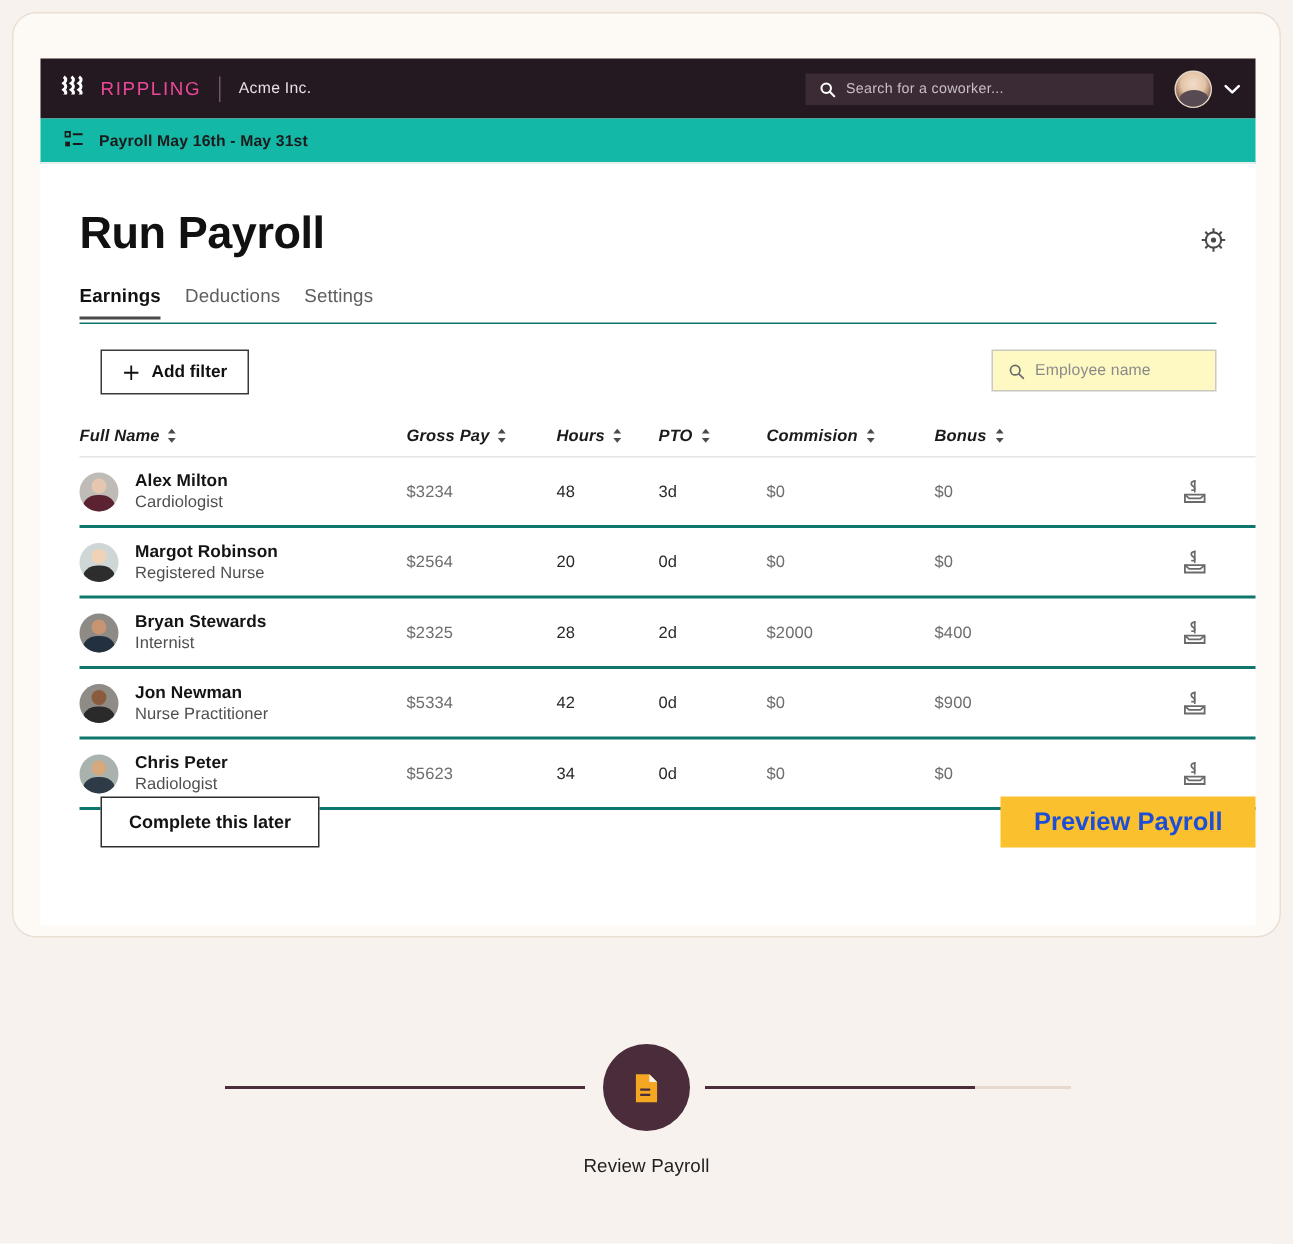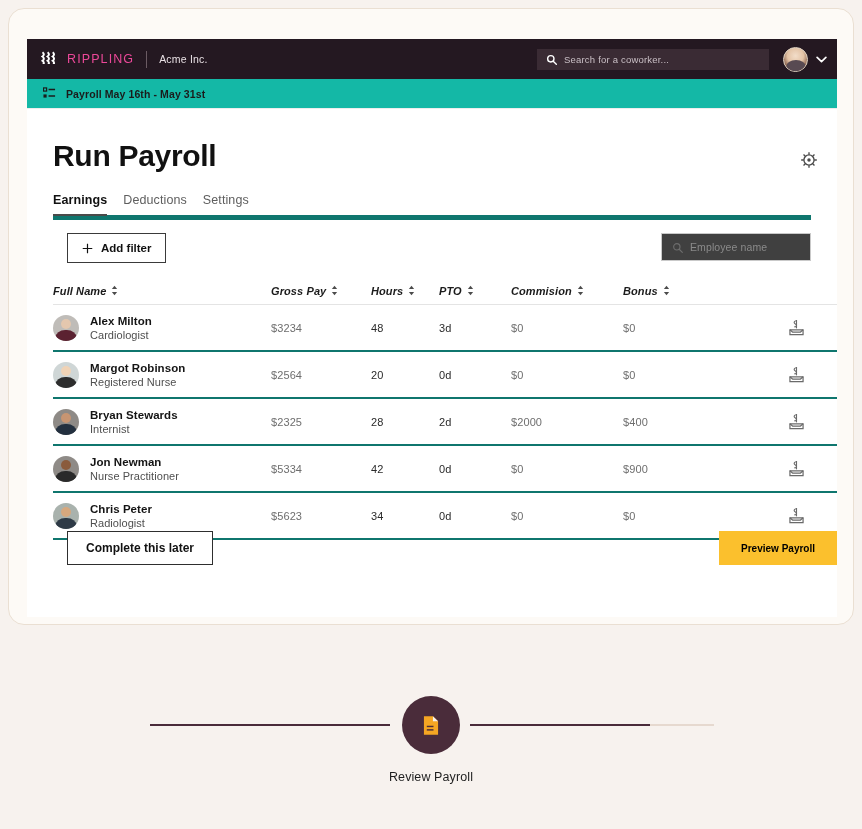--- a/index.html
+++ b/index.html
@@ -167,23 +167,23 @@
     color: #4a4a4a;
   }
 
   
   .tabs {
     position: absolute;
     left: 26px;
     top: 78px;
     width: 758px;
     height: 28px;
-    border-bottom: 5px solid #0f766e;
-    display: flex;
-    align-items: flex-end;
+    border-bottom: 1px solid #0f766e;
+    display: flex;
+    align-items: center;
     gap: 16px;
   }
   .tab {
     font-size: 12.5px;
     color: #5e5e5e;
     padding-bottom: 8px;
     position: relative;
     cursor: pointer;
     letter-spacing: .1px;
   }
@@ -224,21 +224,21 @@
     cursor: pointer;
     box-sizing: border-box;
   }
   .emp-search {
     position: absolute;
     right: 0;
     top: 0;
     width: 150px;
     height: 28px;
     border: 1px solid #C9C9C9;
-    background: #404040;
+    background: #fef9c3;
     display: flex;
     align-items: center;
     gap: 7px;
     padding: 0 10px;
     box-sizing: border-box;
   }
   .emp-search .ph {
     font-size: 10.5px;
     color: #8A8A8A;
     letter-spacing: .1px;
@@ -365,23 +365,23 @@
     position: absolute;
     right: 0;
     top: 0;
     height: 34px;
     background: #FBC02D;
     border: none;
     display: flex;
     align-items: center;
     justify-content: center;
     padding: 0 22px;
-    font-size: 10px;
+    font-size: 17px;
     font-weight: bold;
-    color: #000000;
+    color: #1d4ed8;
     cursor: pointer;
     box-sizing: border-box;
   }
 
   
   .stepper {
     position: absolute;
     left: 0;
     top: 648px;
     width: 862px;

